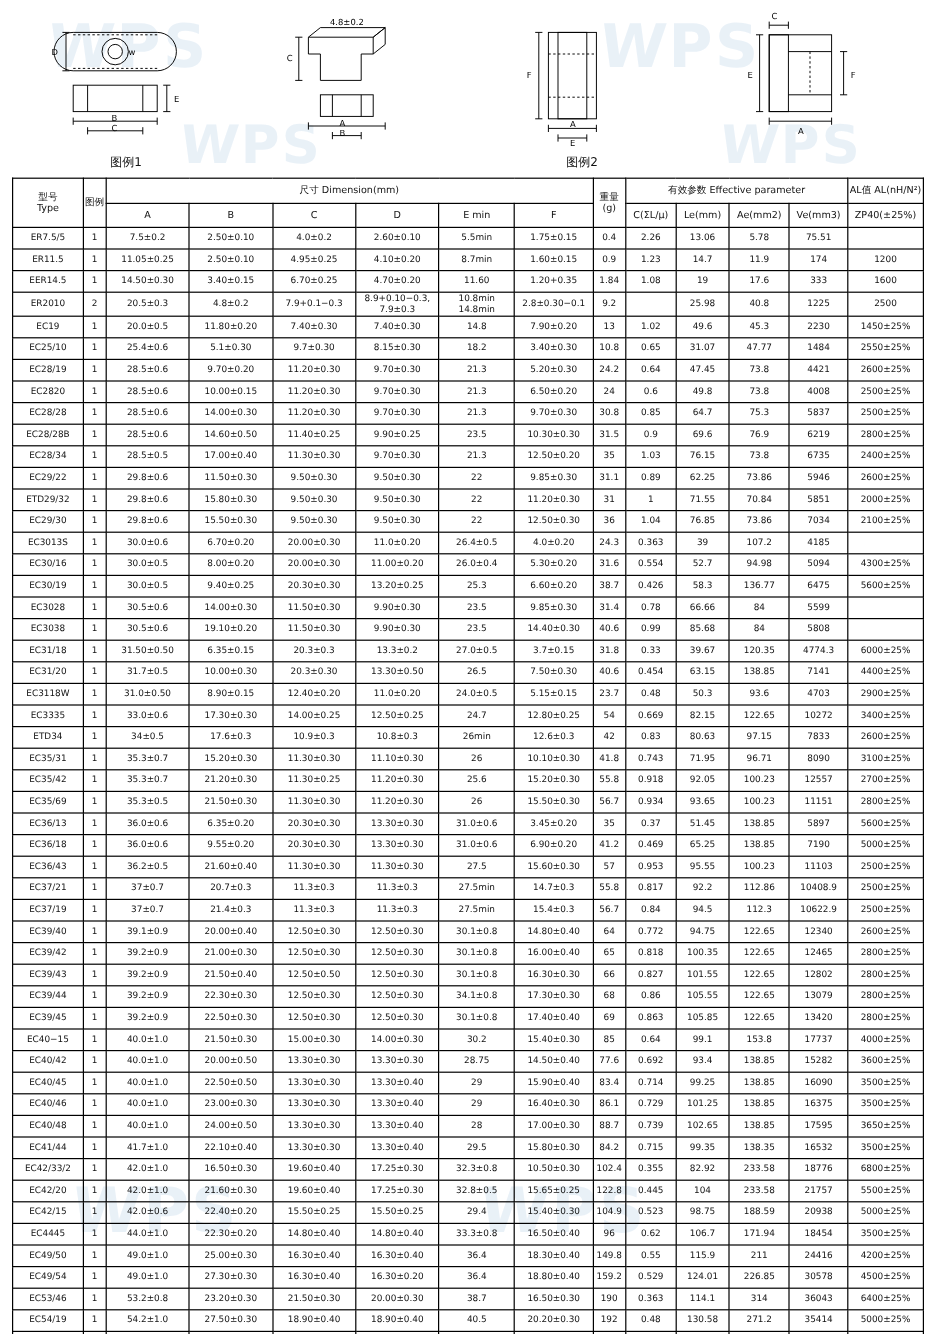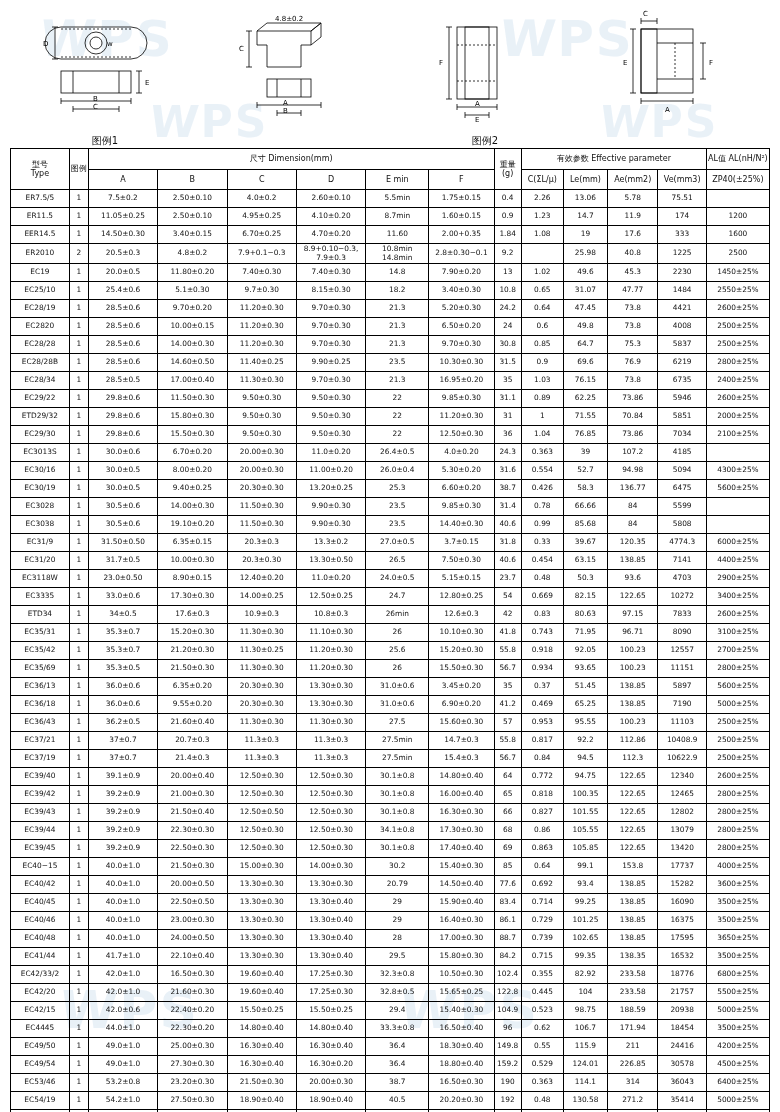--- a/index.html
+++ b/index.html
@@ -44,21 +44,21 @@
     flex:1 1 0;
     height:120px;
     display:flex;
     align-items:center;
     justify-content:center;
   }
   .figcaption-row{
     position:relative;z-index:2;
     display:flex;
     height:20px;
-    align-items:flex-end;
+    align-items:flex-start;
   }
   .figcaption-row .cap{
     flex:1 1 0;
     text-align:center;
     font-size:10px;
     color:#111;
   }
   
   table.spec{
     position:relative;
@@ -326,21 +326,21 @@
           <td>1200</td>
         </tr>
         <tr>
           <td>EER14.5</td>
           <td>1</td>
           <td>14.50±0.30</td>
           <td>3.40±0.15</td>
           <td>6.70±0.25</td>
           <td>4.70±0.20</td>
           <td>11.60</td>
-          <td>2.00+0.35</td>
+          <td>1.20+0.35</td>
           <td>1.84</td>
           <td>1.08</td>
           <td>19</td>
           <td>17.6</td>
           <td>333</td>
           <td>1600</td>
         </tr>
         <tr>
           <td>ER2010</td>
           <td>2</td>
@@ -454,21 +454,21 @@
           <td>2800±25%</td>
         </tr>
         <tr>
           <td>EC28/34</td>
           <td>1</td>
           <td>28.5±0.5</td>
           <td>17.00±0.40</td>
           <td>11.30±0.30</td>
           <td>9.70±0.30</td>
           <td>21.3</td>
-          <td>16.95±0.20</td>
+          <td>12.50±0.20</td>
           <td>35</td>
           <td>1.03</td>
           <td>76.15</td>
           <td>73.8</td>
           <td>6735</td>
           <td>2400±25%</td>
         </tr>
         <tr>
           <td>EC29/22</td>
           <td>1</td>
@@ -591,21 +591,21 @@
           <td>23.5</td>
           <td>14.40±0.30</td>
           <td>40.6</td>
           <td>0.99</td>
           <td>85.68</td>
           <td>84</td>
           <td>5808</td>
           <td></td>
         </tr>
         <tr>
-          <td>EC31/9</td>
+          <td>EC31/18</td>
           <td>1</td>
           <td>31.50±0.50</td>
           <td>6.35±0.15</td>
           <td>20.3±0.3</td>
           <td>13.3±0.2</td>
           <td>27.0±0.5</td>
           <td>3.7±0.15</td>
           <td>31.8</td>
           <td>0.33</td>
           <td>39.67</td>
@@ -625,21 +625,21 @@
           <td>40.6</td>
           <td>0.454</td>
           <td>63.15</td>
           <td>138.85</td>
           <td>7141</td>
           <td>4400±25%</td>
         </tr>
         <tr>
           <td>EC3118W</td>
           <td>1</td>
-          <td>23.0±0.50</td>
+          <td>31.0±0.50</td>
           <td>8.90±0.15</td>
           <td>12.40±0.20</td>
           <td>11.0±0.20</td>
           <td>24.0±0.5</td>
           <td>5.15±0.15</td>
           <td>23.7</td>
           <td>0.48</td>
           <td>50.3</td>
           <td>93.6</td>
           <td>4703</td>
@@ -901,21 +901,21 @@
           <td>17737</td>
           <td>4000±25%</td>
         </tr>
         <tr>
           <td>EC40/42</td>
           <td>1</td>
           <td>40.0±1.0</td>
           <td>20.00±0.50</td>
           <td>13.30±0.30</td>
           <td>13.30±0.30</td>
-          <td>20.79</td>
+          <td>28.75</td>
           <td>14.50±0.40</td>
           <td>77.6</td>
           <td>0.692</td>
           <td>93.4</td>
           <td>138.85</td>
           <td>15282</td>
           <td>3600±25%</td>
         </tr>
         <tr>
           <td>EC40/45</td>

